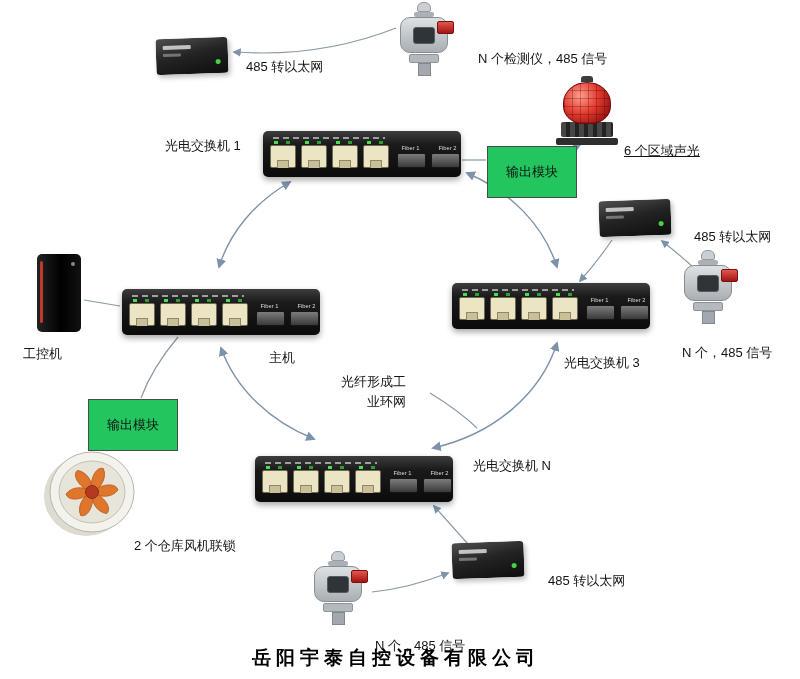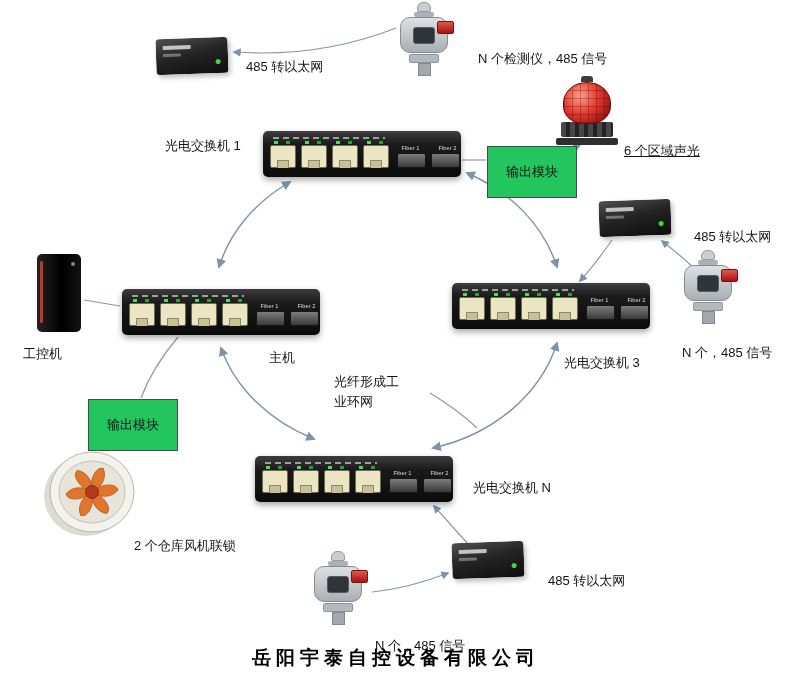--- a/index.html
+++ b/index.html
@@ -1,21 +1,21 @@
 <!DOCTYPE html>
 <html><head>
 <meta charset="utf-8">
 <style>
   html,body{margin:0;padding:0;background:#fff;}
   .canvas{position:relative;width:800px;height:679px;background:#ffffff;overflow:hidden;
           font-family:"Liberation Sans",sans-serif;color:#141414;}
   .wires{position:absolute;left:0;top:0;z-index:1;}
   .dev{position:absolute;z-index:2;}
   .lbl{position:absolute;z-index:3;font-size:13px;color:#141414;white-space:nowrap;}
-  .ring-note{white-space:normal;width:72px;line-height:1.5;}
+  .ring-note{white-space:normal;width:72px;line-height:1.5;text-align:right;}
 
   
   .switch{width:198px;height:46px;border-radius:5px;
           background:linear-gradient(180deg,#3d3d3d 0%,#1a1a1a 30%,#0b0b0b 100%);
           box-shadow:0 3px 6px rgba(0,0,0,.35);}
   .sw-top{height:8px;margin:3px 0 0 10px;width:112px;
           background:repeating-linear-gradient(90deg,rgba(255,255,255,.55) 0 6px,rgba(255,255,255,0) 6px 10px);
           background-size:100% 2px;background-repeat:no-repeat;background-position:0 3px;}
   .sw-body{display:flex;align-items:flex-end;padding:0 7px 5px;gap:8px;}
   .sw-ports{display:flex;gap:5px;}
@@ -265,18 +265,18 @@
   <span class="lbl" style="left:246px;top:58px;">485 转以太网</span>
   <span class="lbl" style="left:165px;top:117px;margin-top:20px;">光电交换机 1</span>
   <span class="lbl" style="left:624px;top:142px;text-decoration:underline;">6 个区域声光</span>
   <span class="lbl" style="left:694px;top:228px;">485 转以太网</span>
   <span class="lbl" style="left:682px;top:344px;">N 个，485 信号</span>
   <span class="lbl" style="left:564px;top:354px;">光电交换机 3</span>
   <span class="lbl" style="left:23px;top:345px;">工控机</span>
   <span class="lbl" style="left:228px;top:349px;margin-left:41px;">主机</span>
   <div class="lbl ring-note" style="left:334px;top:372px;">光纤形成工业环网</div>
   <span class="lbl" style="left:134px;top:537px;">2 个仓库风机联锁</span>
-  <span class="lbl" style="left:473px;top:479px;">光电交换机 N</span>
+  <span class="lbl" style="left:473px;top:457px;">光电交换机 N</span>
   <span class="lbl" style="left:548px;top:572px;">485 转以太网</span>
   <span class="lbl" style="left:375px;top:637px;">N 个，485 信号</span>
 
   <div class="company">岳阳宇泰自控设备有限公司</div>
 </div>
 
 </body></html>

